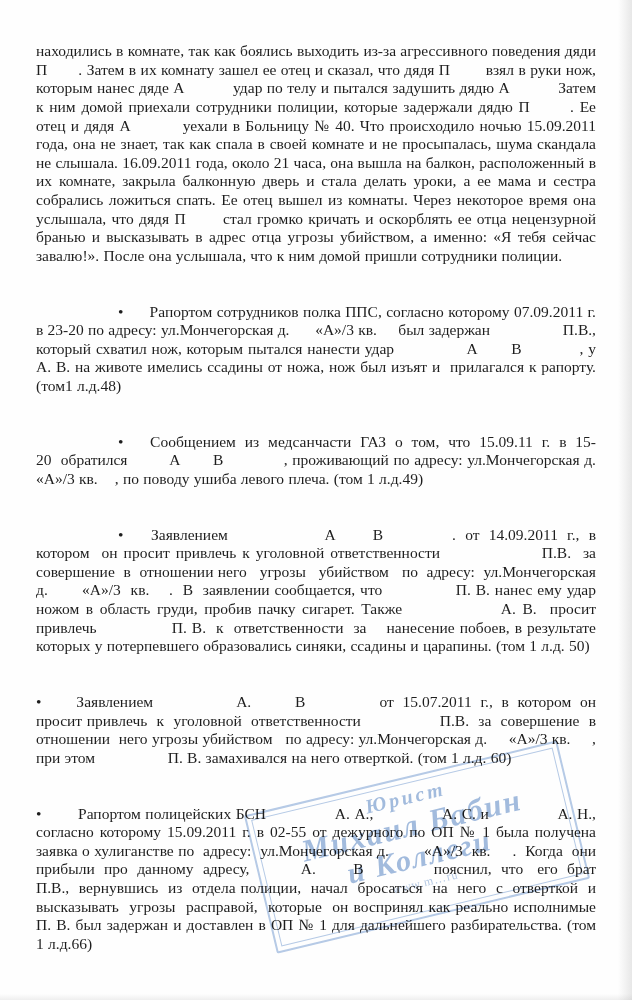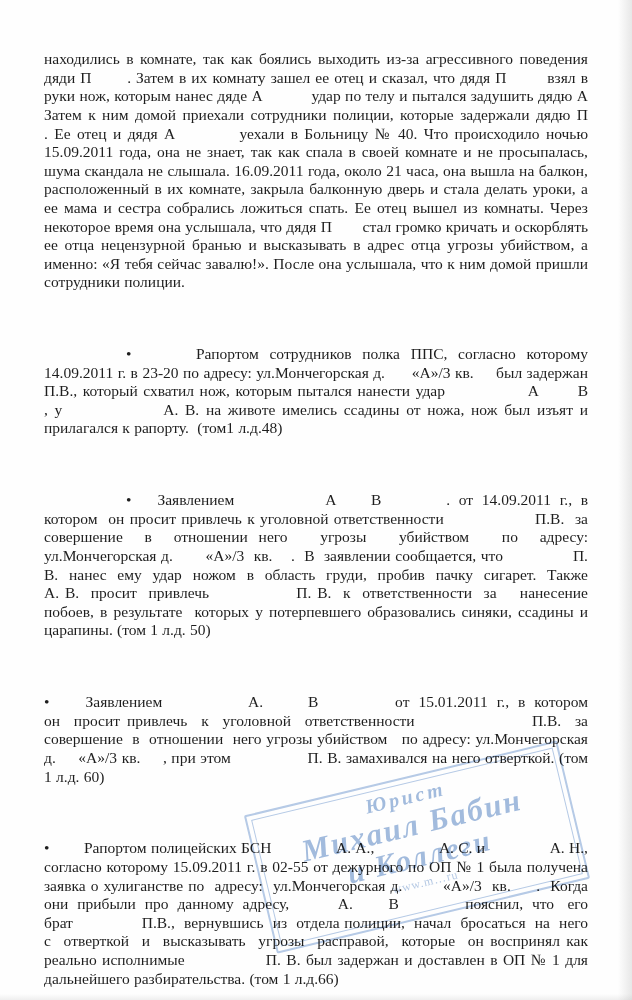--- a/index.html
+++ b/index.html
@@ -21,21 +21,21 @@
     left: 36px;
     top: 5px;
     width: 560px;
     font-size: 15.5px;
     line-height: 18.6px;
     text-align: justify;
     text-justify: inter-word;
     white-space: pre-wrap;
     word-spacing: 0.4px;
   }
-  .content p { margin: 8px; }
+  .content p { margin: 0; }
   .gap-after { margin-bottom: 15px; }
   .ti82 { text-indent: 82px; }
   .ti59 { text-indent: 59px; }
   .mt10 { margin-top: 10px; }
 
   
   .stamp {
     position: absolute;
     left: 256px;
     top: 776px;
@@ -107,23 +107,24 @@
     pointer-events: none;
   }
 </style>
 </head>
 <body>
 
 <div class="page">
 
   <div class="content">
     <p class="gap-after">находились в комнате, так как боялись выходить из-за агрессивного поведения дяди П       . Затем в их комнату зашел ее отец и сказал, что дядя П        взял в руки нож, которым нанес дяде А           удар по телу и пытался задушить дядю А           Затем к ним домой приехали сотрудники полиции, которые задержали дядю П       . Ее отец и дядя А          уехали в Больницу № 40. Что происходило ночью 15.09.2011 года, она не знает, так как спала в своей комнате и не просыпалась, шума скандала не слышала. 16.09.2011 года, около 21 часа, она вышла на балкон, расположенный в их комнате, закрыла балконную дверь и стала делать уроки, а ее мама и сестра собрались ложиться спать. Ее отец вышел из комнаты. Через некоторое время она услышала, что дядя П       стал громко кричать и оскорблять ее отца нецензурной бранью и высказывать в адрес отца угрозы убийством, а именно: «Я тебя сейчас завалю!». После она услышала, что к ним домой пришли сотрудники полиции.</p>
-    <p class="ti82">•      Рапортом сотрудников полка ППС, согласно которому 14.09.2011 г. в 23-20 по адресу: ул.Мончегорская д.      «А»/3 кв.     был задержан                 П.В., который схватил нож, которым пытался нанести удар               А       В            , у               А. В. на животе имелись ссадины от ножа, нож был изъят и  прилагался к рапорту.  (том1 л.д.48)</p>
+    <p class="ti82">•      Рапортом сотрудников полка ППС, согласно которому 07.09.2011 г. в 23-20 по адресу: ул.Мончегорская д.      «А»/3 кв.     был задержан                 П.В., который схватил нож, которым пытался нанести удар               А       В            , у               А. В. на животе имелись ссадины от ножа, нож был изъят и  прилагался к рапорту.  (том1 л.д.48)</p>
+    <p class="ti82">•      Сообщением  из  медсанчасти  ГАЗ  о  том,  что  15.09.11  г.  в  15-20  обратился         А       В             , проживающий по адресу: ул.Мончегорская д.      «А»/3 кв.    , по поводу ушиба левого плеча. (том 1 л.д.49)</p>
     <p class="ti82">•      Заявлением                     А        В               .  от  14.09.2011  г.,  в  котором  он просит привлечь к уголовной ответственности                 П.В.  за  совершение  в  отношении него   угрозы   убийством   по  адресу:  ул.Мончегорская д.       «А»/3  кв.    .  В  заявлении сообщается, что               П. В. нанес ему удар ножом в область груди, пробив пачку сигарет. Также               А. В.  просит  привлечь               П. В.  к  ответственности  за    нанесение побоев, в результате  которых у потерпевшего образовались синяки, ссадины и царапины. (том 1 л.д. 50)</p>
-    <p class="mt10">•        Заявлением                   А.          В                 от  15.01.2011  г.,  в  котором  он  просит привлечь  к  уголовной  ответственности                 П.В.  за  совершение  в  отношении  него угрозы убийством   по адресу: ул.Мончегорская д.     «А»/3 кв.     , при этом                 П. В. замахивался на него отверткой. (том 1 л.д. 60)</p>
+    <p class="mt10">•        Заявлением                   А.          В                 от  15.07.2011  г.,  в  котором  он  просит привлечь  к  уголовной  ответственности                 П.В.  за  совершение  в  отношении  него угрозы убийством   по адресу: ул.Мончегорская д.     «А»/3 кв.     , при этом                 П. В. замахивался на него отверткой. (том 1 л.д. 60)</p>
     <p>•        Рапортом полицейских БСН               А. А.,               А. С. и               А. Н., согласно которому 15.09.2011 г. в 02-55 от дежурного по ОП № 1 была получена заявка о хулиганстве по  адресу:  ул.Мончегорская д.        «А»/3  кв.     .  Когда  они  прибыли  про  данному  адресу,           А.        В               пояснил,  что   его  брат               П.В.,  вернувшись  из  отдела полиции,  начал  бросаться  на  него  с  отверткой  и  высказывать  угрозы  расправой,  которые  он воспринял как реально исполнимые               П. В. был задержан и доставлен в ОП № 1 для дальнейшего разбирательства. (том 1 л.д.66)</p>
     
     
     
     
   </div>
 
   <div class="stamp">
     <div class="stamp-title">Юрист</div>
     <div class="stamp-name">Михаил Бабин</div>

